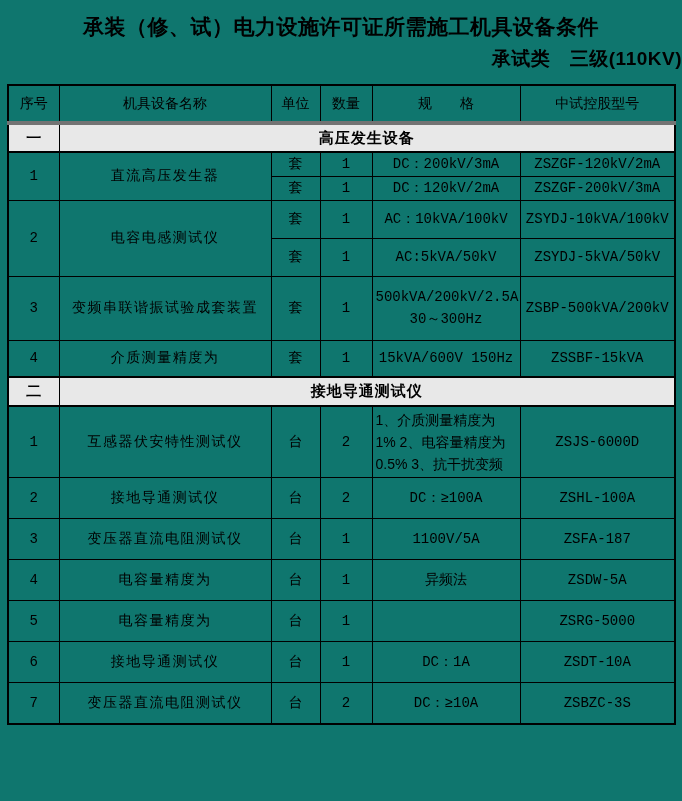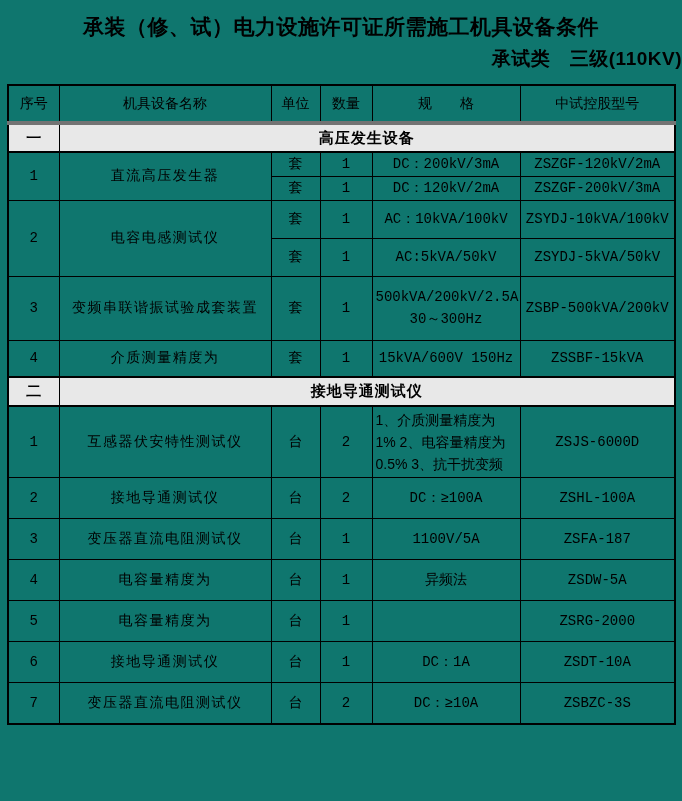--- a/index.html
+++ b/index.html
@@ -203,21 +203,21 @@
       <td class="mono">1</td>
       <td>异频法</td>
       <td class="mono">ZSDW-5A</td>
     </tr>
     <tr class="h45">
       <td class="c-no">5</td>
       <td class="c-name">电容量精度为</td>
       <td>台</td>
       <td class="mono">1</td>
       <td class="mono"></td>
-      <td class="mono">ZSRG-2000</td>
+      <td class="mono">ZSRG-5000</td>
     </tr>
     <tr class="h45">
       <td class="c-no">6</td>
       <td class="c-name">接地导通测试仪</td>
       <td>台</td>
       <td class="mono">1</td>
       <td class="mono">DC：1A</td>
       <td class="mono">ZSDT-10A</td>
     </tr>
     <tr class="h45">

